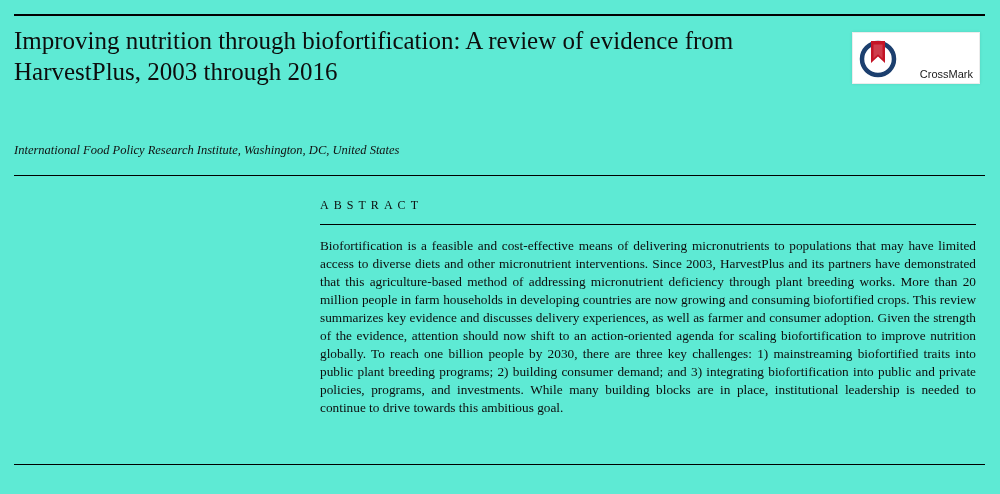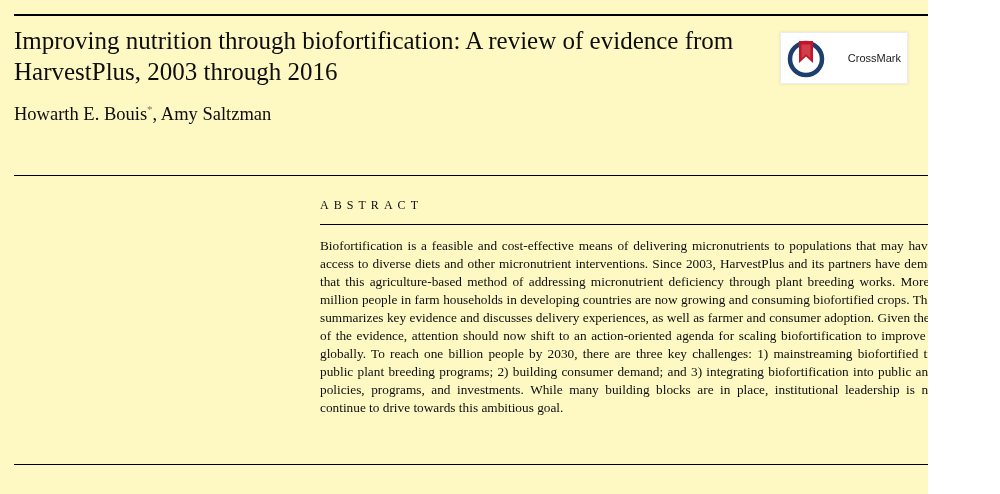--- a/index.html
+++ b/index.html
@@ -1,21 +1,21 @@
 <!DOCTYPE html>
 <html><head>
 <meta charset="utf-8">
 <style>
   * { margin: 0; padding: 0; box-sizing: border-box; }
   html, body { background: #ffffff; }
   .page {
     position: relative;
-    width: 928px;
+    width: 1000px;
     height: 494px;
-    background: #fef9c3;
+    background: #5eead4;
     font-family: "Liberation Serif", serif;
     color: #111111;
     overflow: hidden;
   }
   .rule {
     position: absolute;
     left: 14px;
     width: 971px;
     border-top: 1px solid #000000;
   }
@@ -32,21 +32,21 @@
     line-height: 31px;
     font-weight: 400;
     color: #0d0d0d;
   }
 
   .crossmark-badge {
     position: absolute;
     top: 32px;
     right: 20px;
     display: flex;
-    align-items: center;
+    align-items: flex-end;
     gap: 20px;
     background: #ffffff;
     border: 1px solid #ececec;
     box-shadow: 0 0 3px rgba(0,0,0,0.10);
     padding: 3px 6px 3px 3px;
     cursor: pointer;
   }
   .crossmark-label {
     font-family: "Liberation Sans", sans-serif;
     font-size: 11px;
@@ -111,22 +111,22 @@
 
   <div class="crossmark-badge">
     <svg width="44" height="44" viewBox="0 0 44 44">
       <circle cx="22" cy="23" r="16" fill="#ffffff" stroke-width="4.5" stroke="#1c3f6e"></circle>
       <path d="M15 5 L29 5 L29 27 L22 20.5 L15 27 Z" fill="#c41425"></path>
       <path d="M17.5 8.5 L26.5 8.5 L26.5 22.5 L22 18.3 L17.5 22.5 Z" fill="#ffffff" opacity="0.18"></path>
     </svg>
     <span class="crossmark-label">CrossMark</span>
   </div>
 
-  <div class="authors"><span>Howarth E. Bouis</span><sup class="author-note">*</sup><span>, </span><span>Amy Saltzman</span></div>
 
+  <div class="affiliation">International Food Policy Research Institute, Washington, DC, United States</div>
 
   <div class="rule rule-mid"></div>
 
   <div class="abstract">
     <div class="abstract-heading">ABSTRACT</div>
     <hr class="abstract-rule">
     <p class="abstract-text">Biofortification is a feasible and cost-effective means of delivering micronutrients to populations that may have limited access to diverse diets and other micronutrient interventions. Since 2003, HarvestPlus and its partners have demonstrated that this agriculture-based method of addressing micronutrient deficiency through plant breeding works. More than 20 million people in farm households in developing countries are now growing and consuming biofortified crops. This review summarizes key evidence and discusses delivery experiences, as well as farmer and consumer adoption. Given the strength of the evidence, attention should now shift to an action-oriented agenda for scaling biofortification to improve nutrition globally. To reach one billion people by 2030, there are three key challenges: 1) mainstreaming biofortified traits into public plant breeding programs; 2) building consumer demand; and 3) integrating biofortification into public and private policies, programs, and investments. While many building blocks are in place, institutional leadership is needed to continue to drive towards this ambitious goal.</p>
   </div>
 
   <div class="rule rule-bottom"></div>

